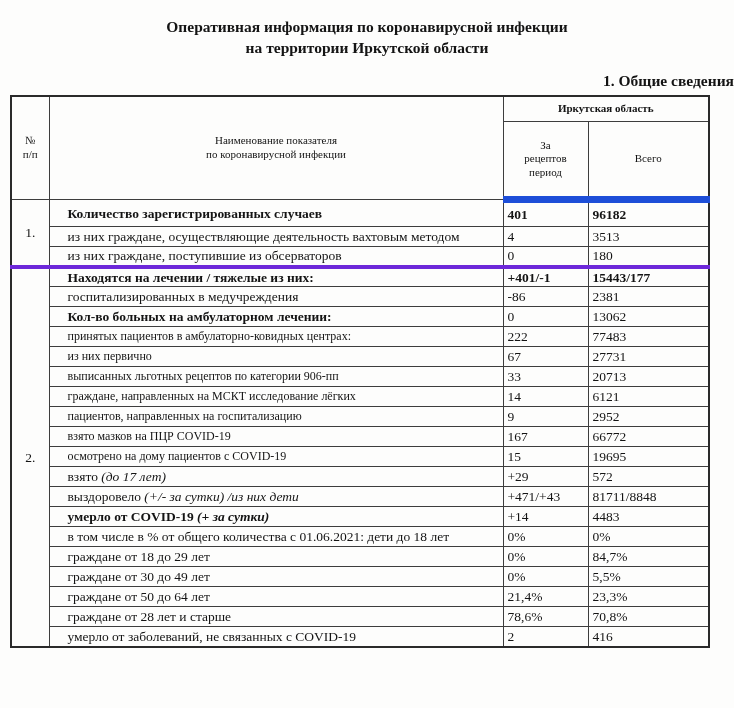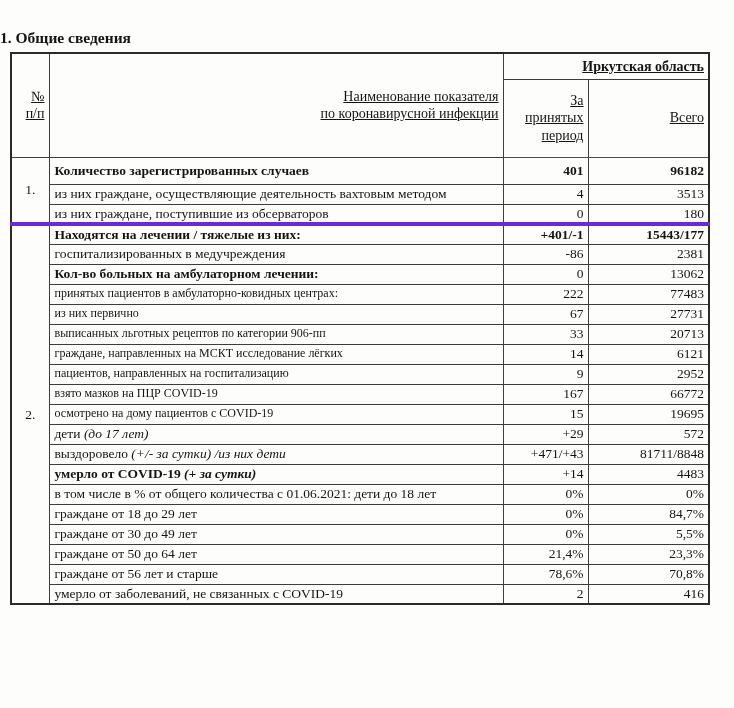--- a/index.html
+++ b/index.html
@@ -11,67 +11,69 @@
     font-family: "Liberation Serif", serif;
     color: #141414;
   }
   .page { padding-top: 16px; }
 
   .title-block { text-align: center; line-height: 1.38; font-size: 15.5px; }
   .title-bold { font-weight: bold; }
   .title-reg  { font-weight: normal; }
 
   .section-heading {
-    text-align: left; font-weight: bold; font-size: 15.5px;
+    text-align: right; font-weight: bold; font-size: 15.5px;
     margin: 13px 0 5px 0;
   }
 
   table.tbl {
     border-collapse: collapse;
     table-layout: fixed;
     margin-left: 10px;
     width: 698px;
     border: 2px solid #2a2a2a;
   }
   .tbl th, .tbl td {
     border: 1px solid #3d3d3d;
     vertical-align: middle;
     padding: 1px 4px;
   }
-  .tbl thead th { font-weight: normal; font-size: 14px; line-height: 1.25; text-align: right; text-decoration: underline; }
+  .tbl thead th { font-weight: normal; font-size: 11px; line-height: 1.25; text-align: center; }
   .tbl thead tr.hrow1 th { height: 26px; }
   .tbl thead tr.hrow2 th { height: 78px; }
   .tbl thead th.region-head { font-weight: bold; }
-  .tbl thead tr:last-child th { border-bottom: 1px solid #1d4ed8; }
+  .tbl thead tr:last-child th { border-bottom: 7px solid #1d4ed8; }
 
   .col-num    { width: 38px; }
   .col-name   { width: 454px; }
   .col-period { width: 85px; }
   .col-total  { width: 121px; }
 
   .tbl tbody td { font-size: 13.5px; line-height: 1.12; height: 20px; }
   .tbl tbody td.num-cell  { text-align: center; font-size: 13.5px; vertical-align: middle; }
-  .tbl tbody td.name-cell { text-align: left; padding-left: 5px; padding-right: 5px; }
-  .tbl tbody td.val-cell  { text-align: right; }
+  .tbl tbody td.name-cell { text-align: left; padding-left: 18px; padding-right: 5px; }
+  .tbl tbody td.val-cell  { text-align: left; }
   .tbl tbody tr.first-row td { height: 27px; }
 
   .b  { font-weight: bold; }
   .it { font-style: italic; margin-top: 12px; }
   .sm { font-size: 12px !important; margin-left: 44px; }
   .align-right   { text-align: right; }
   .align-justify { text-align: left; }
 
   tr.thick-top td { border-top: 4px solid #6d28d9; }
 </style>
 </head>
 <body>
 
 <div class="page">
 
   <div class="title-block">
+    <div class="title-bold">Оперативная информация по коронавирусной инфекции</div>
+    <div class="title-bold">на территории Иркутской области</div>
   </div>
 
   <div class="section-heading">1. Общие сведения</div>
 
   <table class="tbl">
     <colgroup>
       <col class="col-num">
         <col class="col-name">
         <col class="col-period">
         <col class="col-total">
@@ -84,21 +86,21 @@
         </th>
         <th rowspan="2">
           <span>Наименование показателя</span><br>
           <span>по коронавирусной инфекции</span>
         </th>
         <th colspan="2" class="region-head">Иркутская область</th>
       </tr>
       <tr class="hrow2">
         <th>
           <span>За</span><br>
-          <span>принятых</span><br>
+          <span>рецептов</span><br>
           <span>период</span>
         </th>
         <th>Всего</th>
       </tr>
     </thead>
     <tbody id="tbody">
         <tr class="first-row">
           <td class="num-cell" rowspan="3">1.</td>
           <td class="name-cell b"><span>Количество зарегистрированных случаев</span></td>
           <td class="val-cell b">401</td>
@@ -159,21 +161,21 @@
           <td class="name-cell sm"><span>взято мазков на ПЦР COVID-19</span></td>
           <td class="val-cell">167</td>
           <td class="val-cell">66772</td>
         </tr>
         <tr>
           <td class="name-cell sm"><span>осмотрено на дому пациентов с COVID-19</span></td>
           <td class="val-cell">15</td>
           <td class="val-cell">19695</td>
         </tr>
         <tr>
-          <td class="name-cell"><span>дети</span><span class="it"> (до 17 лет)</span></td>
+          <td class="name-cell"><span>взято</span><span class="it"> (до 17 лет)</span></td>
           <td class="val-cell">+29</td>
           <td class="val-cell">572</td>
         </tr>
         <tr>
           <td class="name-cell"><span>выздоровело</span><span class="it"> (+/- за сутки) /из них дети</span></td>
           <td class="val-cell">+471/+43</td>
           <td class="val-cell">81711/8848</td>
         </tr>
         <tr>
           <td class="name-cell b"><span>умерло от COVID-19</span><span class="it b"> (+ за сутки)</span></td>
@@ -194,21 +196,21 @@
           <td class="name-cell align-right"><span>граждане от 30 до 49 лет</span></td>
           <td class="val-cell">0%</td>
           <td class="val-cell">5,5%</td>
         </tr>
         <tr>
           <td class="name-cell align-right"><span>граждане от 50 до 64 лет</span></td>
           <td class="val-cell">21,4%</td>
           <td class="val-cell">23,3%</td>
         </tr>
         <tr>
-          <td class="name-cell align-right"><span>граждане от 56 лет и старше</span></td>
+          <td class="name-cell align-right"><span>граждане от 28 лет и старше</span></td>
           <td class="val-cell">78,6%</td>
           <td class="val-cell">70,8%</td>
         </tr>
         <tr>
           <td class="name-cell"><span>умерло от заболеваний, не связанных с COVID-19</span></td>
           <td class="val-cell">2</td>
           <td class="val-cell">416</td>
         </tr>
       </tbody>
   </table>

